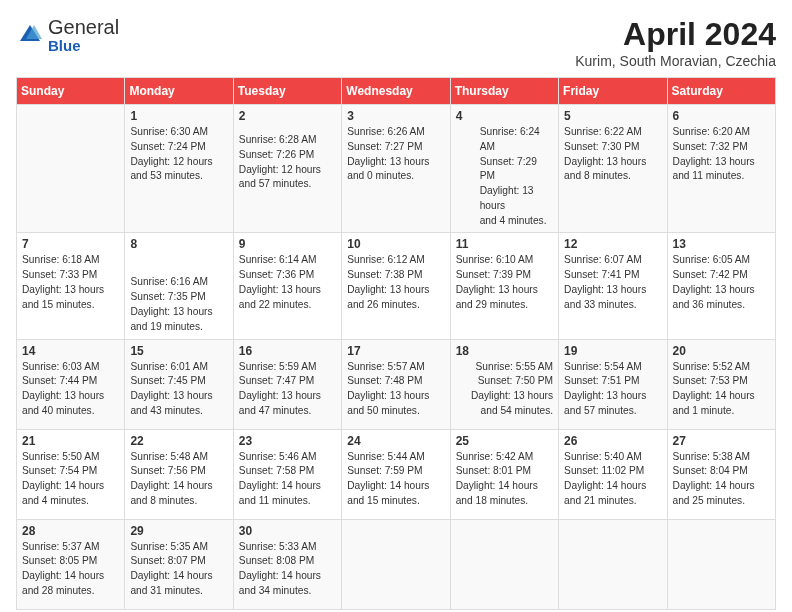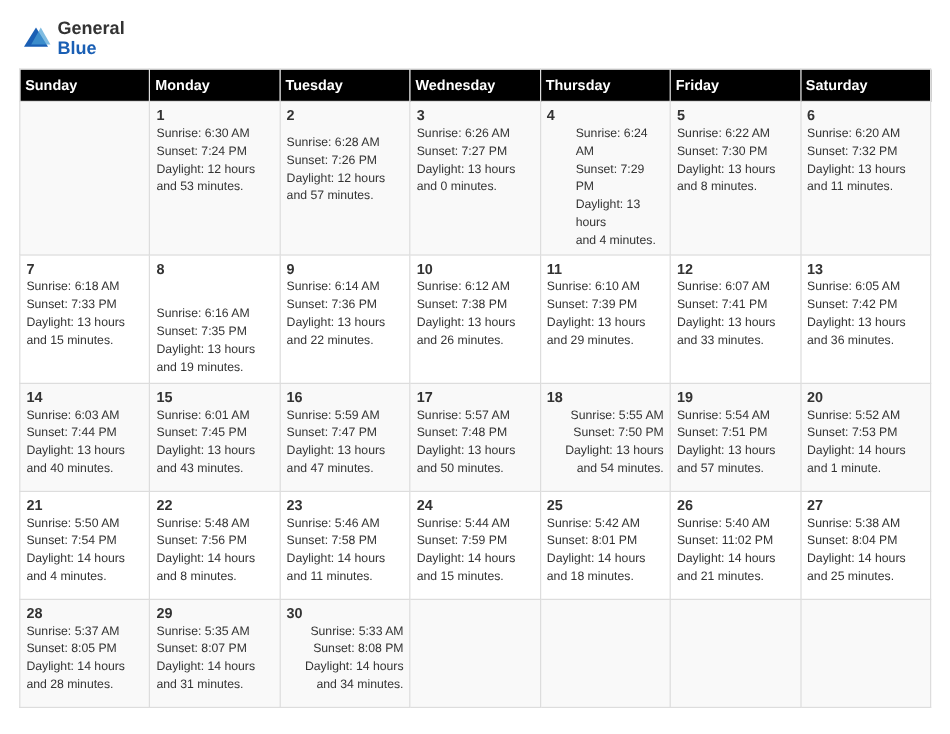--- a/index.html
+++ b/index.html
@@ -20,22 +20,22 @@
       display: flex;
       align-items: center;
       gap: 4px;
     }
     .logo-text {
       display: flex;
       flex-direction: column;
       line-height: 1.1;
     }
     .logo-general {
-      font-size: 15px;
-      font-weight: bold;
+      font-size: 20px;
+      font-weight: normal;
       color: #333;
       text-align: center;
     }
     .logo-blue {
       font-size: 15px;
       font-weight: bold;
       color: #1a5fb4;
     }
     .logo-icon {
       width: 28px;
@@ -52,21 +52,21 @@
     .location {
       font-size: 14px;
       color: #444;
     }
     table {
       width: 100%;
       border-collapse: collapse;
       table-layout: fixed;
     }
     thead tr th {
-      background-color: #000000;
+      background-color: #ef4444;
       color: #fff;
       font-size: 12px;
       font-weight: bold;
       padding: 6px 4px;
       text-align: left;
       border: 1px solid #ddd;
     }
     tbody tr td {
       border: 1px solid #ddd;
       vertical-align: top;
@@ -101,20 +101,24 @@
   <div class="logo">
     <svg class="logo-icon" viewBox="0 0 28 28">
       <polygon points="14,4 24,20 4,20" fill="#1a5fb4"></polygon>
       <polygon points="18,4 26,18 10,18" fill="#4a9fd4" opacity="0.7"></polygon>
     </svg>
     <div class="logo-text">
       <span class="logo-general">General</span>
       <span class="logo-blue">Blue</span>
     </div>
   </div>
+  <div class="title-block">
+    <div class="month-title">April 2024</div>
+    <div class="location">Kurim, South Moravian, Czechia</div>
+  </div>
 </div>
 
 <table>
   <thead>
     <tr id="thead-row">
         <th>Sunday</th>
         <th>Monday</th>
         <th>Tuesday</th>
         <th>Wednesday</th>
         <th>Thursday</th>
@@ -331,21 +335,21 @@
         </td>
         <td>
           <span class="day-num">29</span>
           <div class="cell-text" style="white-space: pre-line;">Sunrise: 5:35 AM
 Sunset: 8:07 PM
 Daylight: 14 hours
 and 31 minutes.</div>
         </td>
         <td>
           <span class="day-num">30</span>
-          <div class="cell-text" style="white-space: pre-line; text-align: right;">Sunrise: 5:33 AM
+          <div class="cell-text" style="white-space: pre-line;">Sunrise: 5:33 AM
 Sunset: 8:08 PM
 Daylight: 14 hours
 and 34 minutes.</div>
         </td>
         <td></td>
         <td></td>
         <td></td>
         <td></td>
       </tr>
     </tbody>

